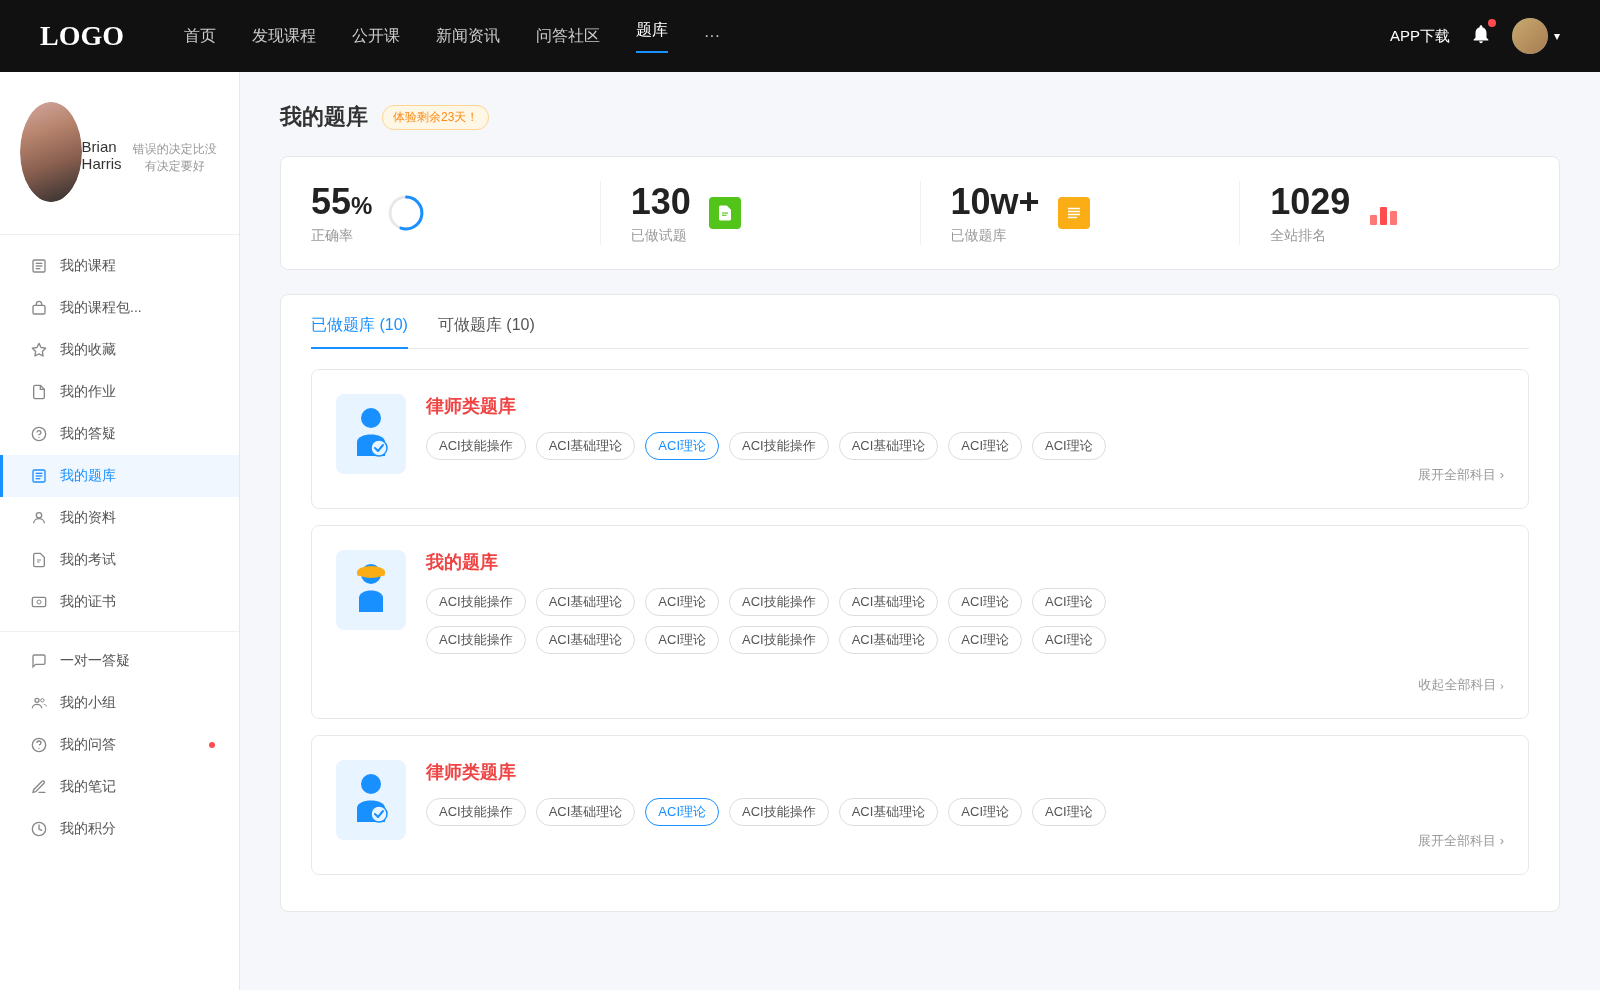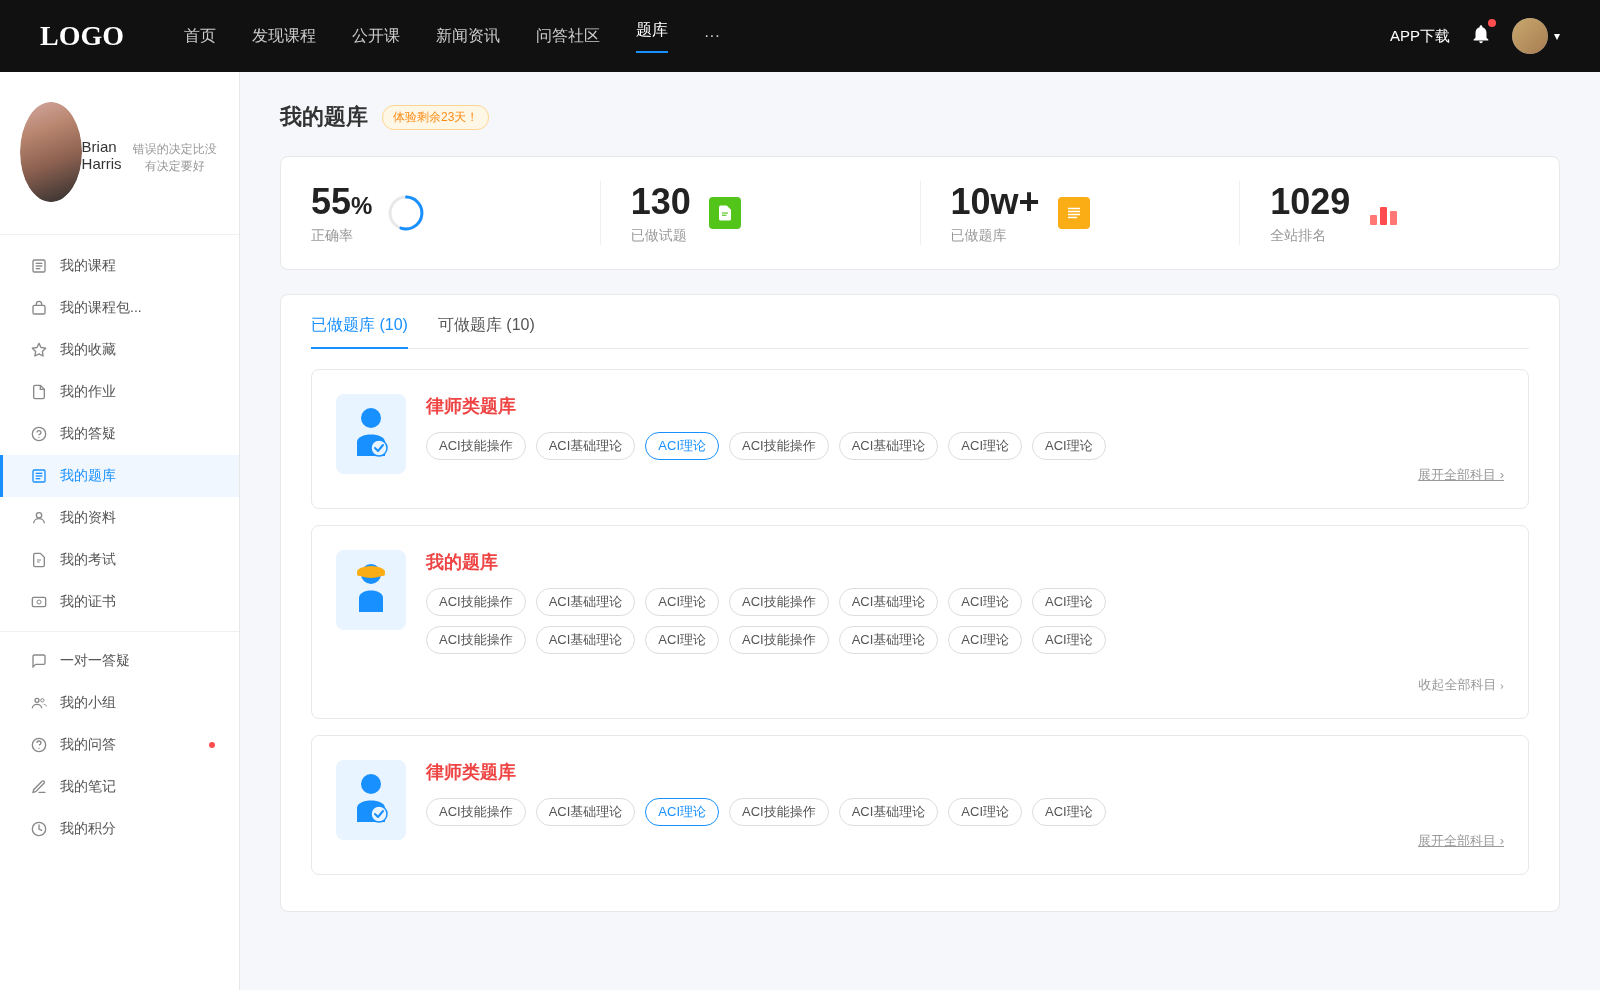--- a/index.html
+++ b/index.html
@@ -64,21 +64,21 @@
 
     
     .bank-card { background: white; border-radius: 8px; margin-bottom: 16px; padding: 24px; border: 1px solid #e8e8e8; }
     .bank-header { display: flex; align-items: flex-start; gap: 20px; }
     .bank-icon { width: 70px; height: 80px; background: #e8f4ff; border-radius: 8px; display: flex; align-items: center; justify-content: center; flex-shrink: 0; }
     .bank-body { flex: 1; }
     .bank-title { font-size: 18px; font-weight: 600; color: #ef4444; margin-bottom: 14px; }
     .tags-row { display: flex; gap: 10px; flex-wrap: wrap; align-items: center; }
     .tag { font-size: 13px; color: #555; padding: 4px 12px; border: 1px solid #ddd; border-radius: 14px; cursor: pointer; white-space: nowrap; }
     .tag.active-tag { color: #1890ff; border-color: #1890ff; background: white; }
-    .expand-link { font-size: 13px; color: #999; cursor: pointer; white-space: nowrap; display: flex; align-items: center; gap: 2px; text-decoration: underline; }
+    .expand-link { font-size: 13px; color: #999; cursor: pointer; white-space: nowrap; display: flex; align-items: center; gap: 2px; }
     .expand-row { display: flex; justify-content: flex-end; margin-top: 6px; }
     .tags-row-2 { margin-top: 10px; }
     .collapse-row { display: flex; justify-content: flex-end; margin-top: 22px; font-family: Liberation Serif, serif; }
     .collapse-link { font-size: 13px; color: #999; cursor: pointer; }
 
     
     .circle-progress { width: 36px; height: 36px; }
 
     
     .stat-icon-doc { width: 32px; height: 32px; background: #52c41a; border-radius: 4px; display: flex; align-items: center; justify-content: center; }

